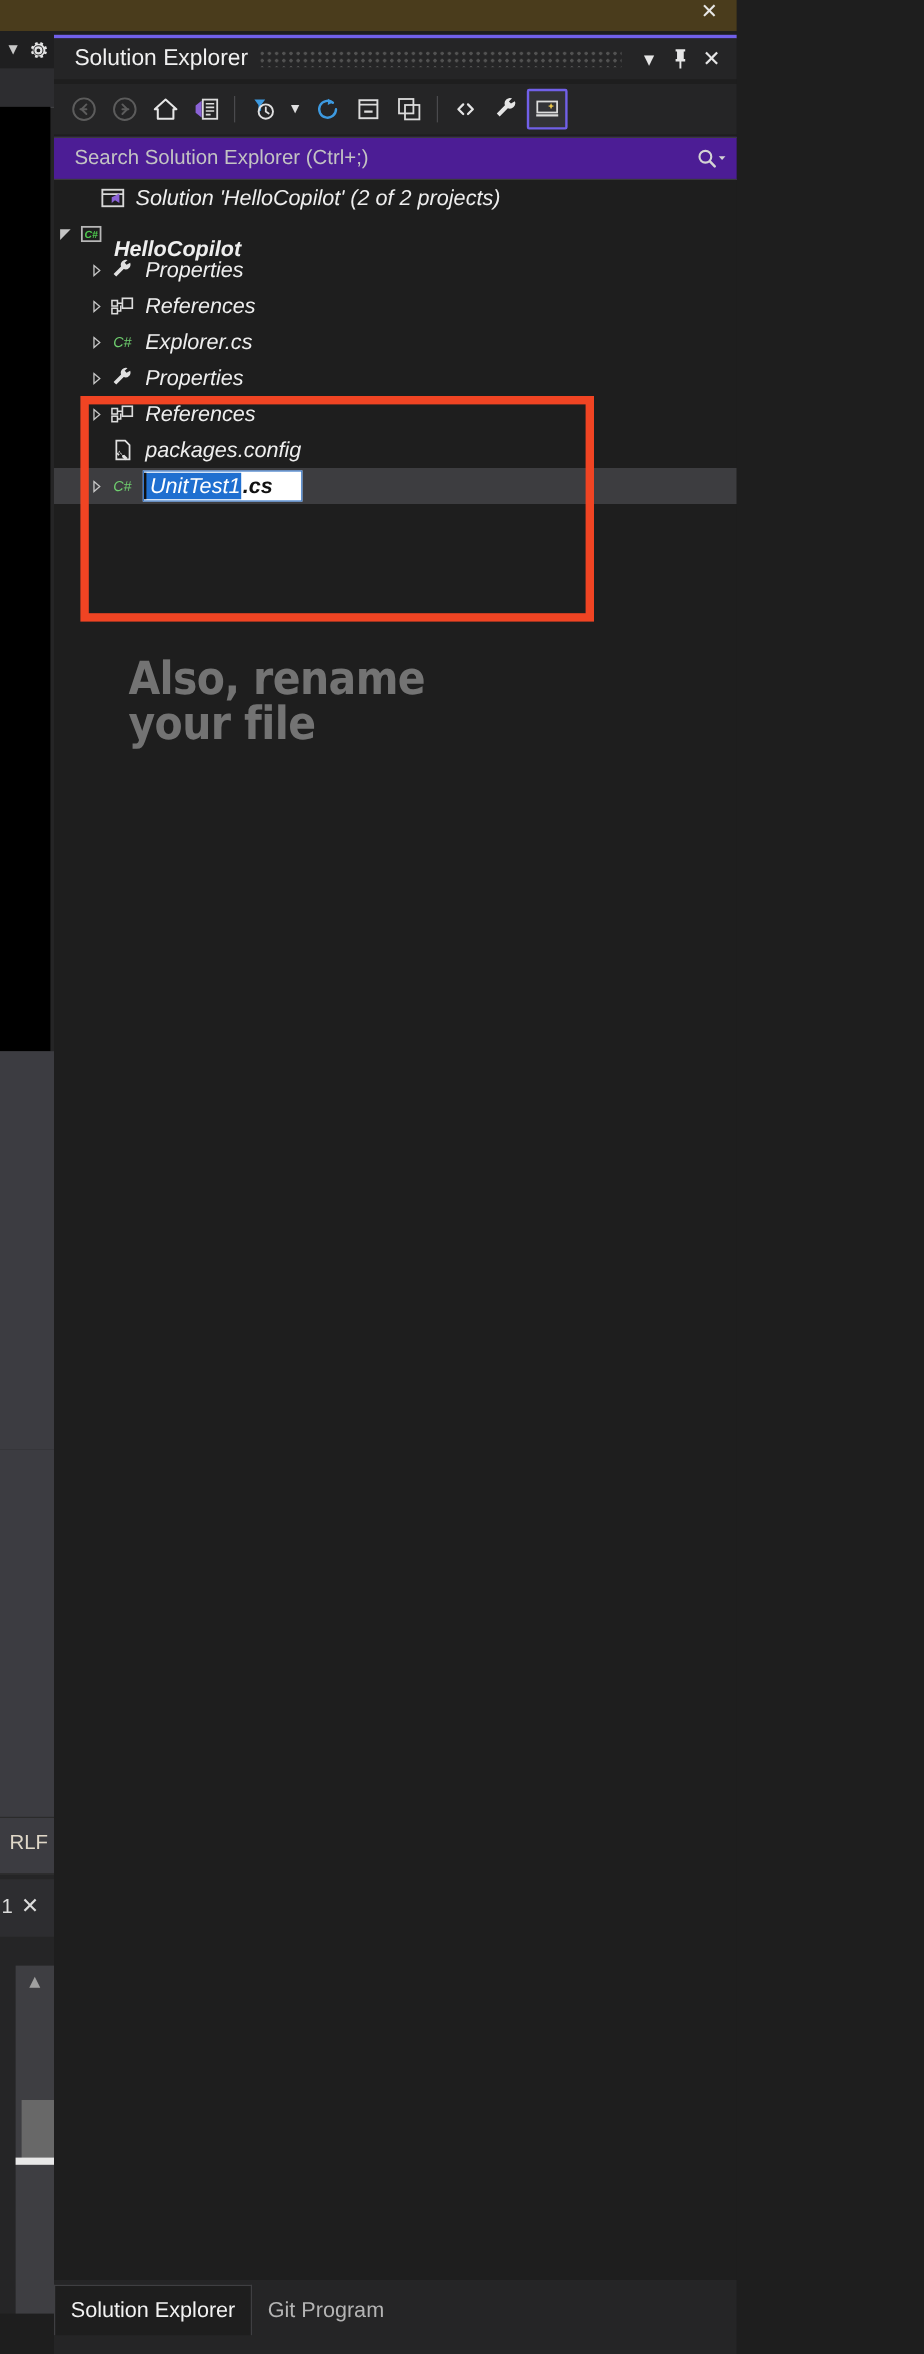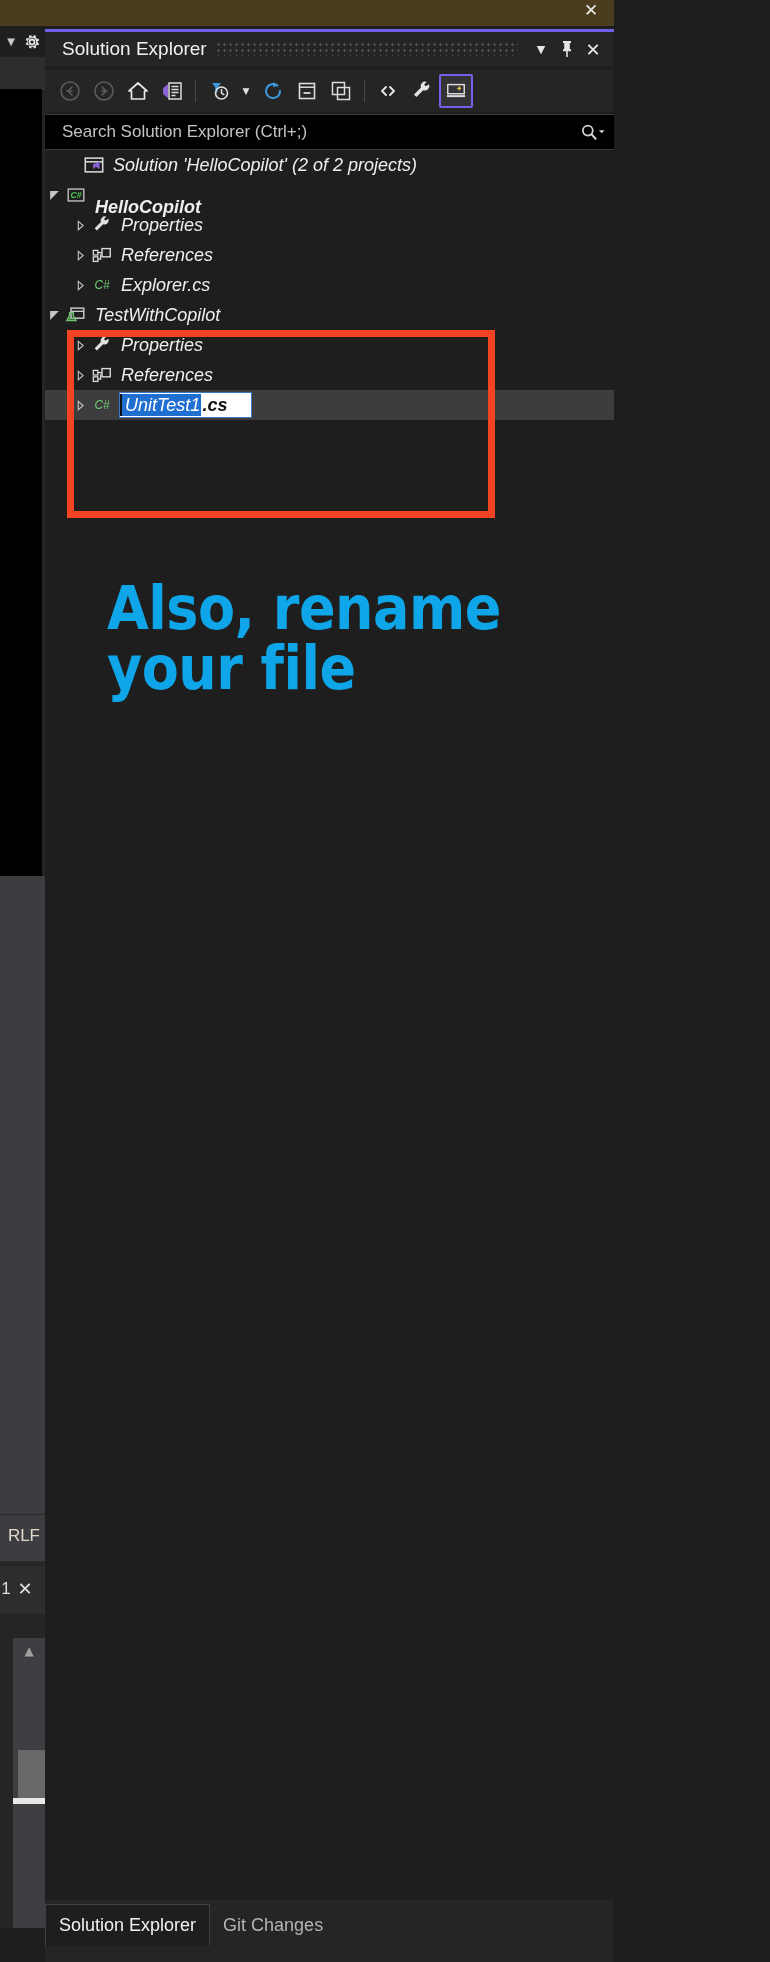--- a/index.html
+++ b/index.html
@@ -259,21 +259,21 @@
     color: #e0e0e0;
     font-size: 9px;
     font-family: "DejaVu Sans", sans-serif;
   }
 
   
   .tw-search {
     position: absolute;
     left: 0; top: 88px;
     right: 0; height: 34px;
-    background: #000000;
+    background: #4c1d95;
     border-top: 1px solid #3a3a3c;
     border-bottom: 1px solid #3a3a3c;
     display: flex;
     align-items: center;
   }
   .tw-search-input {
     flex: 1 1 auto;
     border: 0;
     background: transparent;
     color: #c3c3c3;
@@ -365,23 +365,23 @@
     height: 188px;
     border: 7px solid #f04423;
     box-sizing: border-box;
     pointer-events: none;
   }
 
   
   .annotation {
     position: absolute;
     left: 107px;
-    top: 578px;
-    color: #0ea5e9;
-    font-size: 60px;
+    top: 546px;
+    color: #737373;
+    font-size: 38px;
     font-weight: bold;
     line-height: 1.0;
     letter-spacing: -0.5px;
     font-family: "DejaVu Sans", sans-serif;
     font-stretch: condensed;
   }
   .annotation div { white-space: nowrap; }
 
   
   .tw-tabs {
@@ -646,36 +646,20 @@
             </svg>
         </div>
         <div class="ticon">
           <svg width="24" height="22" viewBox="0 0 26 24">
             <text x="13" y="16.5" fill="#6fcf6f" font-family="Liberation Sans, sans-serif" font-size="13" text-anchor="middle">C#</text>
           </svg>
         </div>
         <div class="tlabel">Explorer.cs</div>
       </div>
 
-      <div class="trow">
-        <div class="twist">
-          <svg width="11" height="11" viewBox="0 0 10 10">
-              <path fill="#c5c5c5" d="M1 1h8L1 9z"></path>
-            </svg>
-        </div>
-        <div class="ticon">
-          <svg width="22" height="22" viewBox="0 0 24 24">
-            <rect x="6.5" y="4.5" width="14" height="11" fill="none" stroke="#c8c8c8" stroke-width="1.6"></rect>
-            <path d="M6.5 8h14" stroke="#c8c8c8" stroke-width="1.5"></path>
-            <path fill="none" stroke="#6fbf6f" stroke-width="1.6" d="M5 9.5h4v3.2l3 5.3H2l3-5.3z"></path>
-            <path d="M3.4 16h7.2" stroke="#6fbf6f" stroke-width="1.4"></path>
-          </svg>
-        </div>
-        <div class="tlabel">TestWithCopilot</div>
-      </div>
 
       <div class="trow">
         <div class="twist" style="margin-left:26px">
           <svg width="11" height="11" viewBox="0 0 10 10">
               <path fill="none" stroke="#c5c5c5" stroke-width="1" d="M3 1.2L7.4 5 3 8.8z"></path>
             </svg>
         </div>
         <div class="ticon">
           <svg width="22" height="22" viewBox="0 0 24 24">
             <path fill="#e0e0e0" d="M19.1 5.3a4.6 4.6 0 0 1-5.9 5.9L6.4 18l-2.4-2.4 6.8-6.8a4.6 4.6 0 0 1 5.9-5.9l-2.6 2.6 1.7 1.7z"></path>
@@ -694,20 +678,30 @@
           <svg width="22" height="22" viewBox="0 0 24 24">
             <rect x="2.5" y="7" width="5" height="5" fill="none" stroke="#dcdcdc" stroke-width="1.4"></rect>
             <rect x="2.5" y="14" width="5" height="5" fill="none" stroke="#dcdcdc" stroke-width="1.4"></rect>
             <rect x="12" y="5" width="9" height="9" fill="none" stroke="#dcdcdc" stroke-width="1.5"></rect>
             <path d="M7.5 9.5H12M7.5 16.5h3v-5" stroke="#dcdcdc" stroke-width="1.3" fill="none"></path>
           </svg>
         </div>
         <div class="tlabel">References</div>
       </div>
 
+      <div class="trow">
+        <div class="twist" style="margin-left:26px"></div>
+        <div class="ticon">
+          <svg width="22" height="22" viewBox="0 0 24 24">
+            <path fill="none" stroke="#e0e0e0" stroke-width="1.6" d="M6.5 3.5h8l4 4v13h-12z"></path>
+            <path fill="#e0e0e0" d="M9.8 12.4a3 3 0 0 0 3.9 3.9l3 3-2 2-3-3a3 3 0 0 0-3.9-3.9l1.7 1.7-1.1 1.1-1.7-1.7z"></path>
+          </svg>
+        </div>
+        <div class="tlabel">packages.config</div>
+      </div>
 
       <div class="trow selected">
         <div class="twist" style="margin-left:26px">
           <svg width="11" height="11" viewBox="0 0 10 10">
               <path fill="none" stroke="#c5c5c5" stroke-width="1" d="M3 1.2L7.4 5 3 8.8z"></path>
             </svg>
         </div>
         <div class="ticon">
           <svg width="24" height="22" viewBox="0 0 26 24">
             <text x="13" y="16.5" fill="#6fcf6f" font-family="Liberation Sans, sans-serif" font-size="13" text-anchor="middle">C#</text>
@@ -718,21 +712,21 @@
           <span class="rename-ext">.cs</span>
         </div>
       </div>
     </div>
 
     <div class="tw-tabs">
       <div class="tw-tab active">
         <span>Solution Explorer</span>
       </div>
       <div class="tw-tab">
-        <span>Git Changes</span>
+        <span>Git Program</span>
       </div>
     </div>
   </div>
 
   <div class="redbox"></div>
 
   <div class="annotation">
     <div>Also, rename</div>
     <div>your file</div>
   </div>

